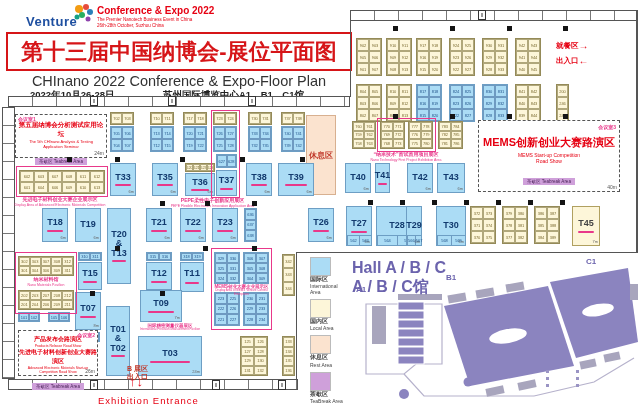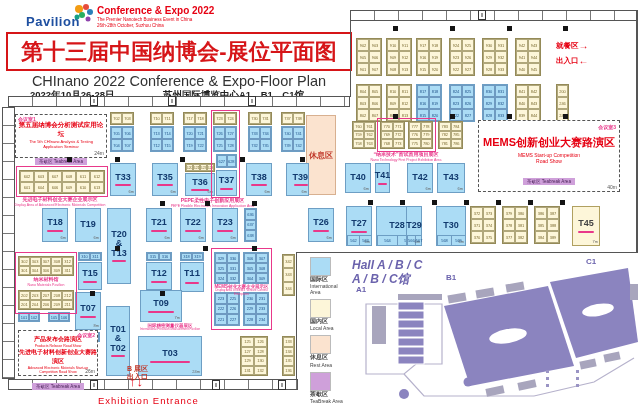--- a/index.html
+++ b/index.html
@@ -51,28 +51,28 @@
   .redbold{color:#e60012;font-weight:bold;}
   #dining{left:556px;top:38px;font-size:7.5px;line-height:1.5;white-space:nowrap;}
   #dining .ar{font-size:10px;vertical-align:-1px;}
   #bexit{left:127px;top:365px;font-size:7px;line-height:1.2;color:#c0392b;font-weight:bold;text-align:center;z-index:6;}
   #barrows{left:129px;top:374px;font-size:13px;color:#e60012;font-weight:bold;z-index:6;letter-spacing:1px;}
   #exh-entrance{left:98px;top:395px;font-size:9.5px;color:#e60012;letter-spacing:1px;}
   
   .lgd-sq{width:19px;height:17px;border:0.5px solid #bbb;}
   .lgd-tx{font-size:5px;color:#444;line-height:1.2;}
   .lgd-cn{font-weight:bold;font-size:6px;}
-  #map-title{left:352px;top:258px;font-size:12px;font-weight:bold;color:#6b63ad;line-height:1.2;z-index:6;font-style:italic;}
+  #map-title{left:352px;top:258px;font-size:16px;font-weight:bold;color:#6b63ad;line-height:1.2;z-index:6;}
 </style>
 </head>
 <body>
 
 <div id="plan">
 
-  <div class="abs" id="logo-text">Pavilion</div>
+  <div class="abs" id="logo-text">Venture</div>
   <svg class="abs" style="left:72px;top:2px" width="22" height="24" viewBox="0 0 22 24">
     <circle cx="7" cy="7" r="4" fill="#f39c12"></circle>
       <circle cx="14" cy="5" r="3" fill="#e74c3c"></circle>
     <circle cx="18" cy="10" r="3" fill="#2980b9"></circle>
       <circle cx="10" cy="13" r="3" fill="#27ae60"></circle>
     <circle cx="16" cy="17" r="2.5" fill="#8e44ad"></circle>
       <circle cx="5" cy="15" r="2.5" fill="#16a085"></circle>
   </svg>
   <div class="abs" id="tag1">Conference &amp; Expo 2022</div>
   <div class="abs" id="tag2">The Premier Nanotech Business Event in China</div>
@@ -588,21 +588,21 @@
     </div>
     <div class="abs tb" style="left: 216px; top: 170px; width: 21px; height: 26px;">
       <span class="tl">T37</span>
       <i class="mark"></i>
     </div>
     <div class="abs tb" style="left: 246px; top: 163px; width: 26px; height: 33px;">
       <span class="tl">T38</span>
       <i class="mark"></i>
       <span class="dim">6m</span>
     </div>
-    <div class="abs tb" style="left: 286px; top: 163px; width: 23px; height: 33px; align-items: flex-end;">
+    <div class="abs tb" style="left: 278px; top: 163px; width: 36px; height: 33px;">
       <span class="tl">T39</span>
       <i class="mark"></i>
       <span class="dim">6m</span>
     </div>
     <div class="abs tb" style="left: 345px; top: 163px; width: 26px; height: 30px;">
       <span class="tl">T40</span>
       <span class="dim">6m</span>
     </div>
     <div class="abs tb" style="left: 375px; top: 163px; width: 15px; height: 30px;">
       <span class="tl">T41</span>

